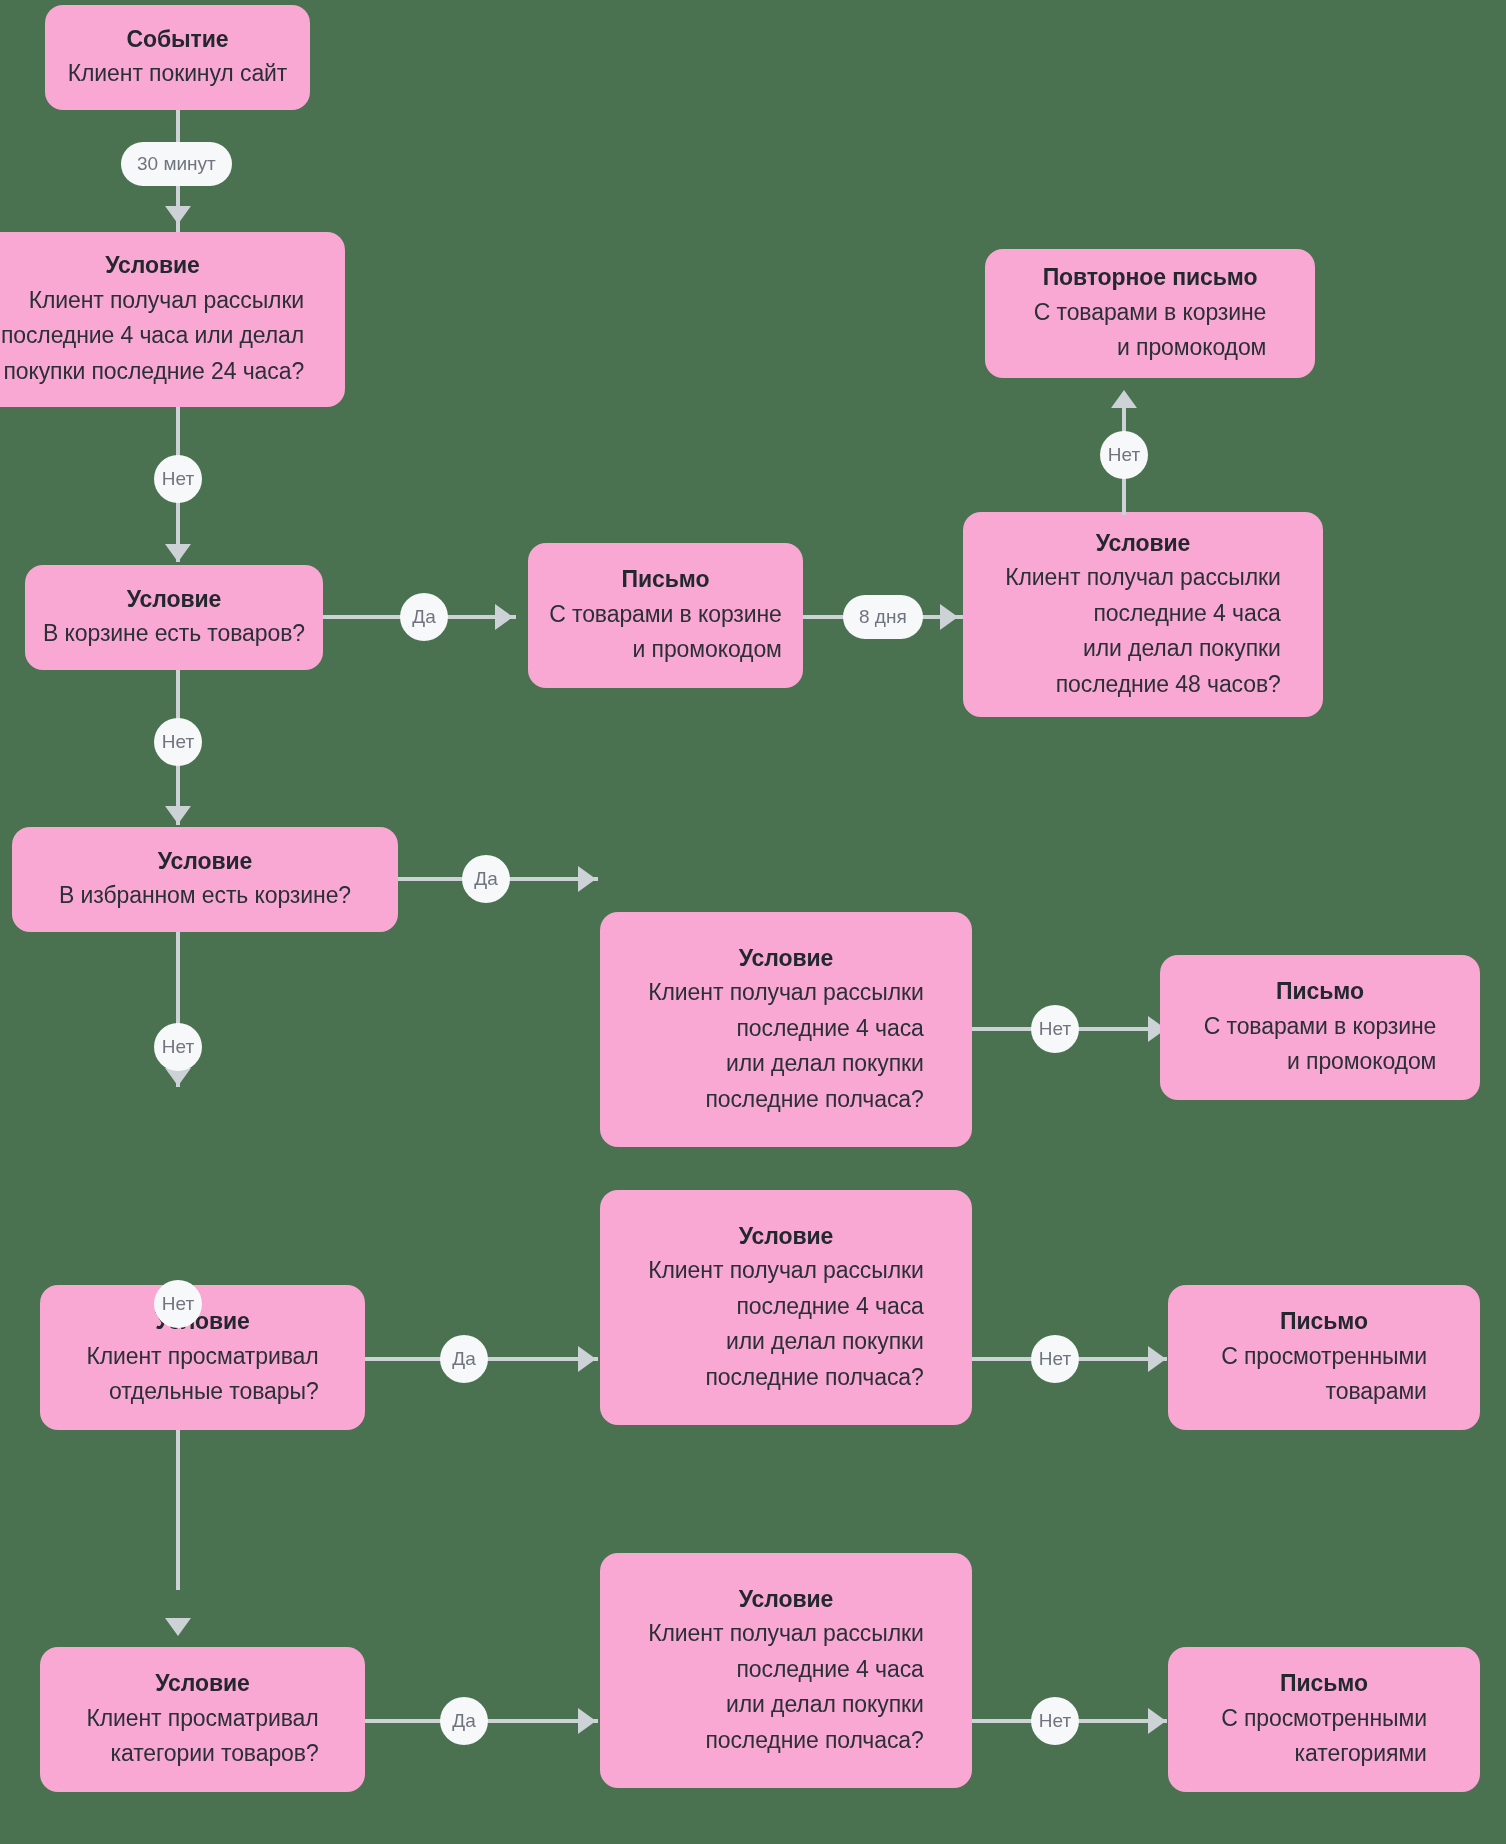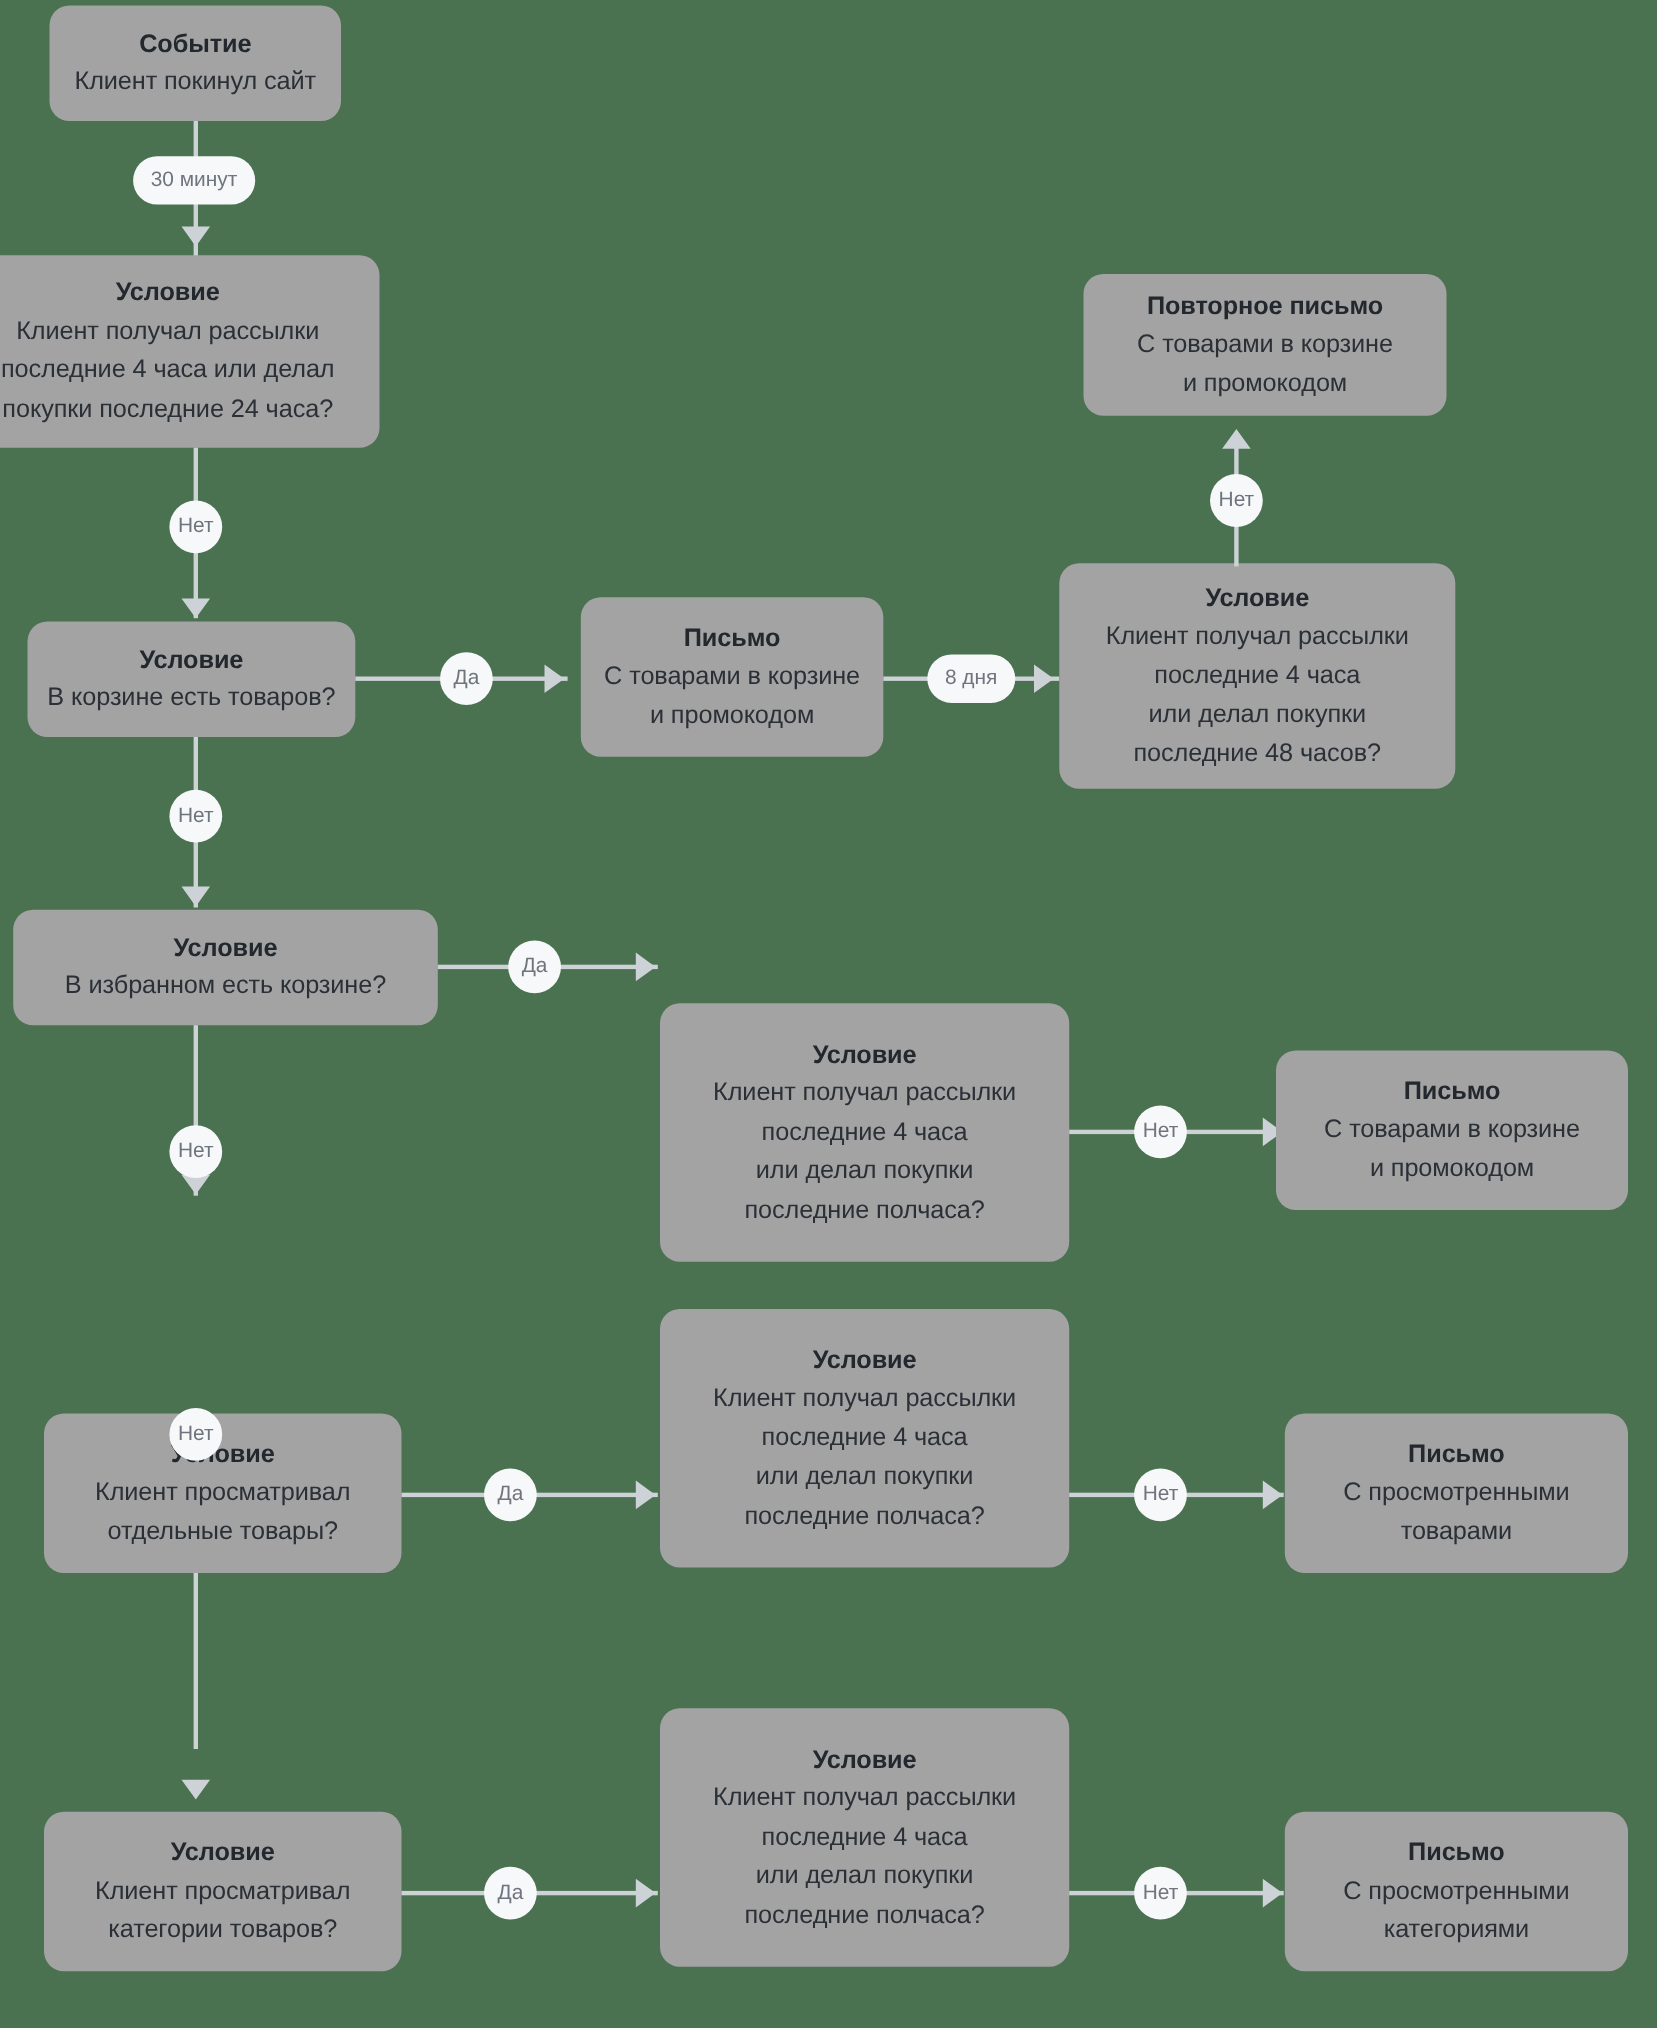--- a/index.html
+++ b/index.html
@@ -15,21 +15,21 @@
     position: relative;
     width: 1506px;
     height: 1844px;
     background: #4a7150;
     overflow: hidden;
   }
 
   
   .node {
     position: absolute;
-    background: #a3a3a3;
+    background: #f9a8d4;
     border-radius: 18px;
     box-sizing: border-box;
     display: flex;
     flex-direction: column;
     align-items: center;
     justify-content: center;
     text-align: center;
     padding: 16px 12px;
   }
   .node .title {
@@ -39,20 +39,21 @@
     line-height: 1.45;
     letter-spacing: -0.1px;
   }
   .node .body {
     font-size: 23px;
     font-weight: normal;
     color: #2b2f36;
     line-height: 1.55;
     letter-spacing: -0.1px;
     white-space: pre-line;
+    text-align: right;
   }
 
   
   .line {
     position: absolute;
     background: #ccd2d6;
   }
   .line.v { width: 4px; }
   .line.h { height: 4px; }
 

